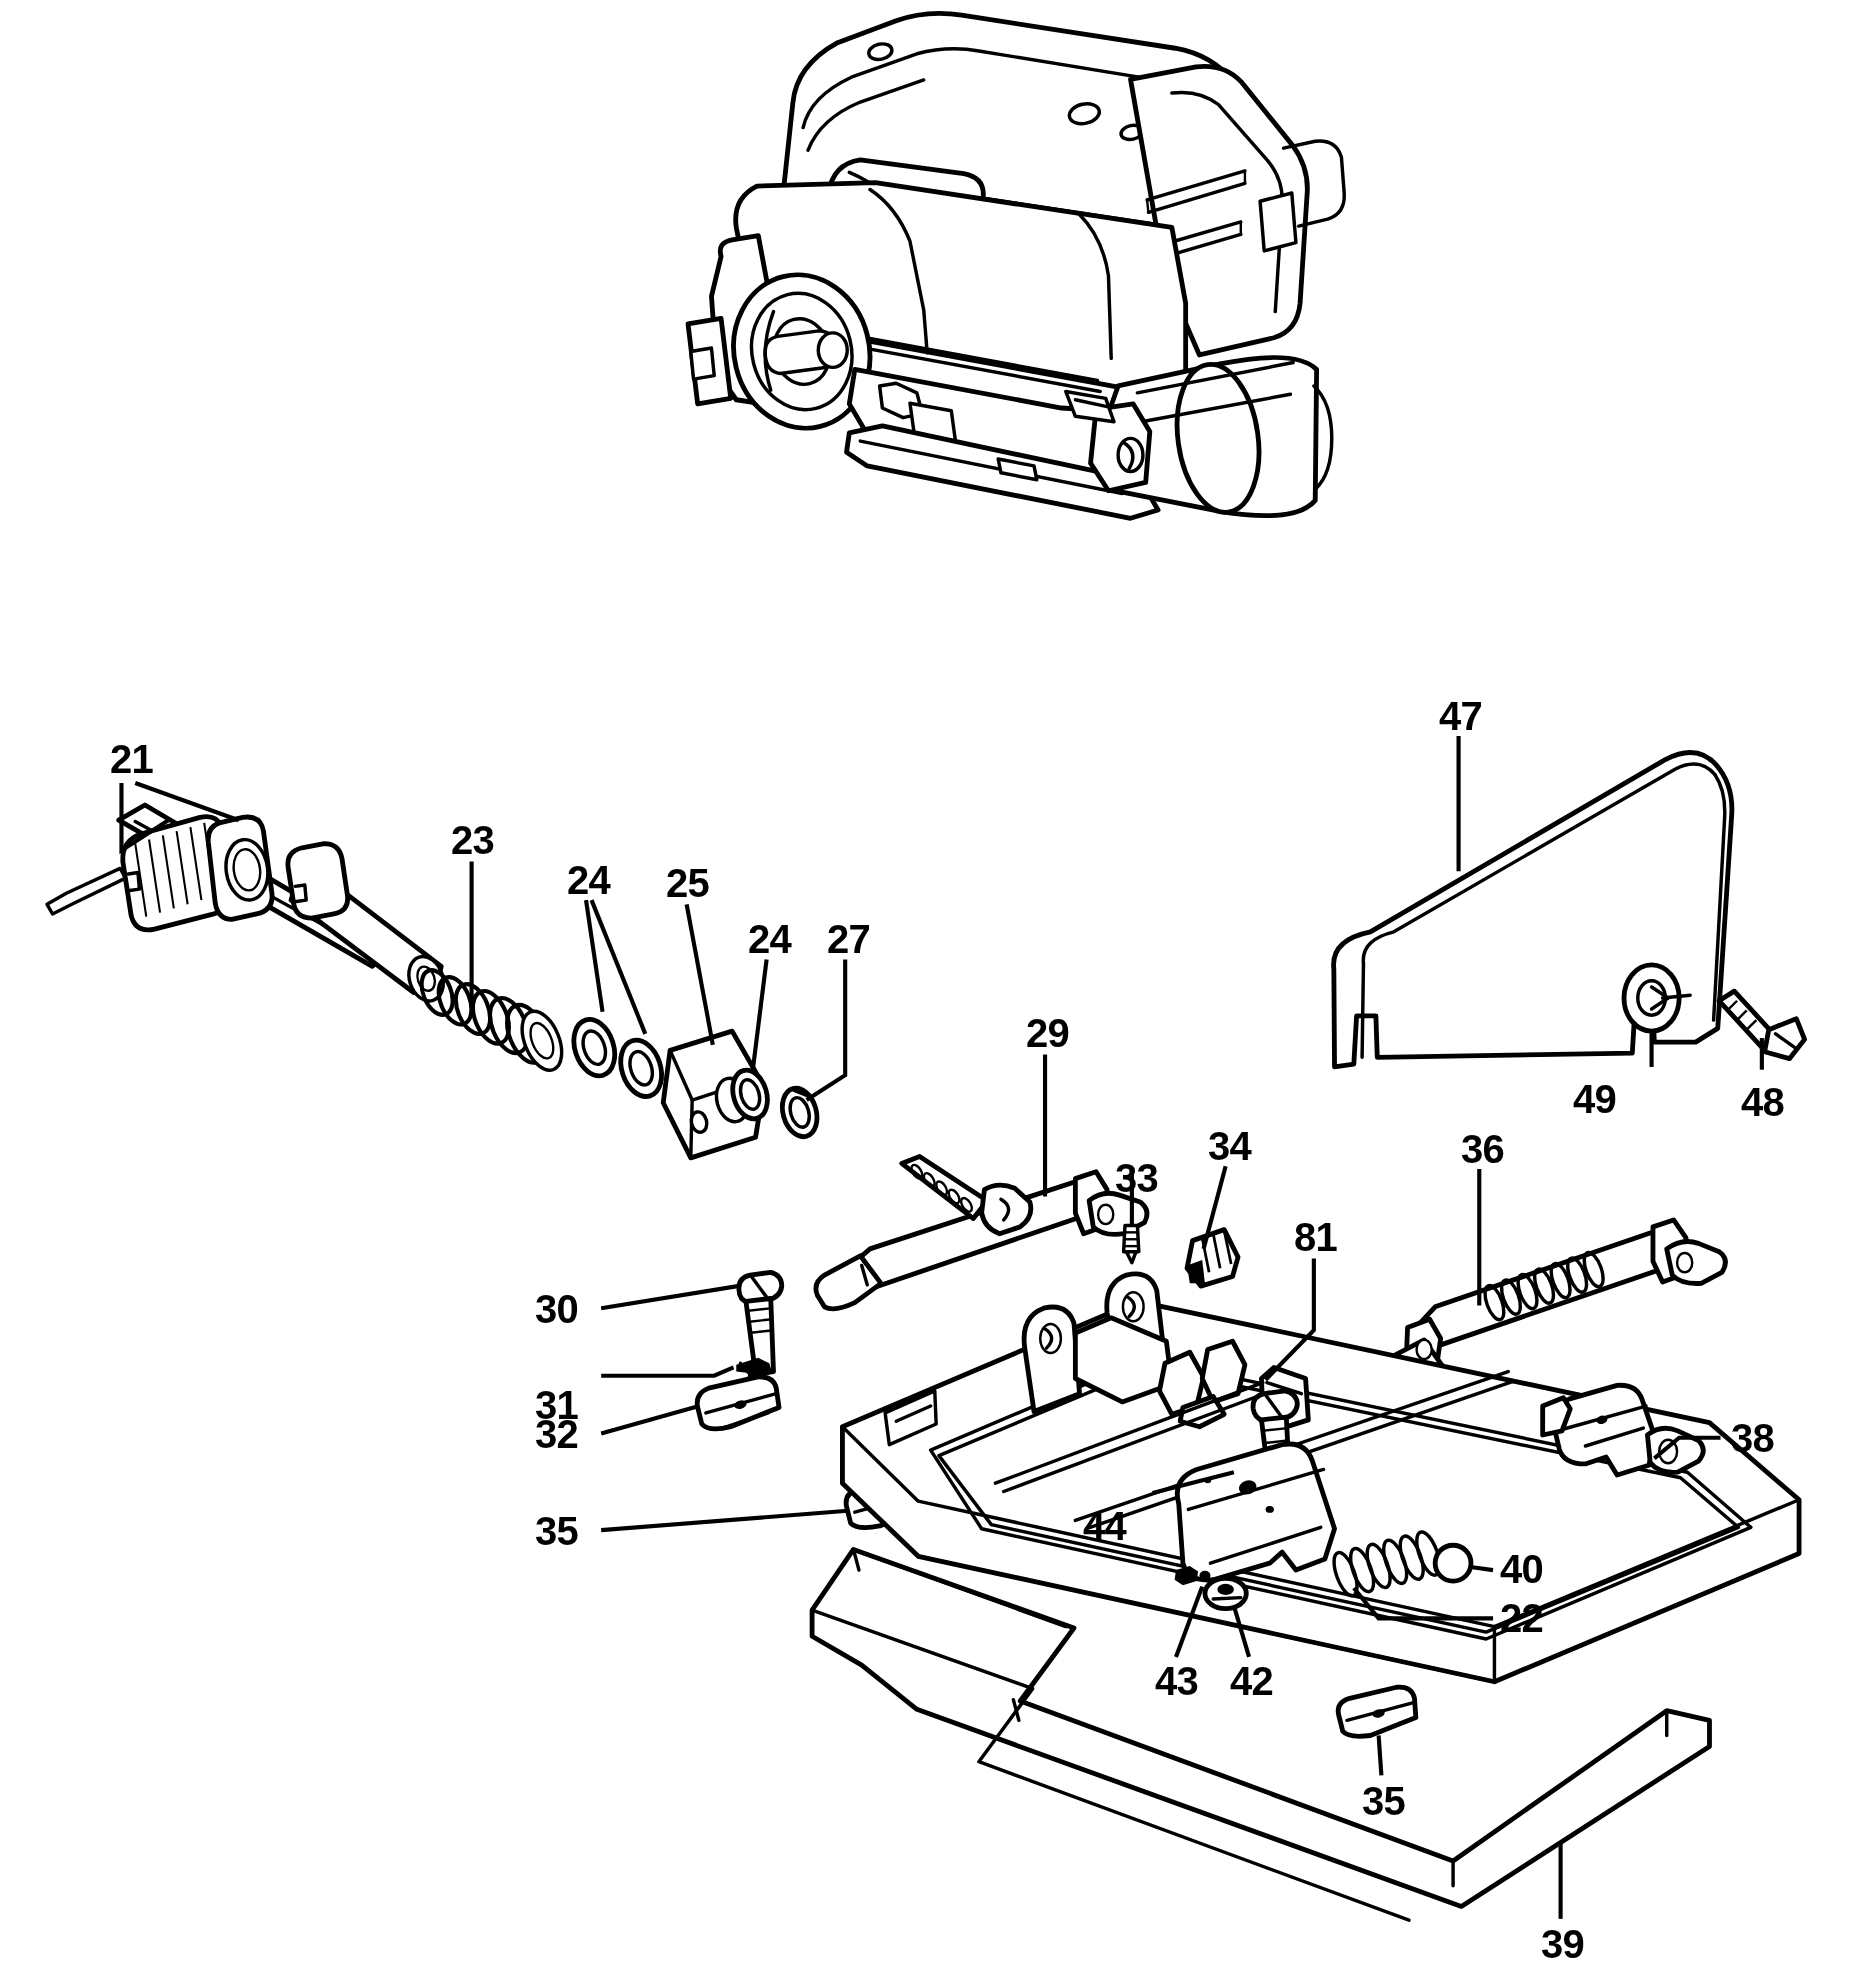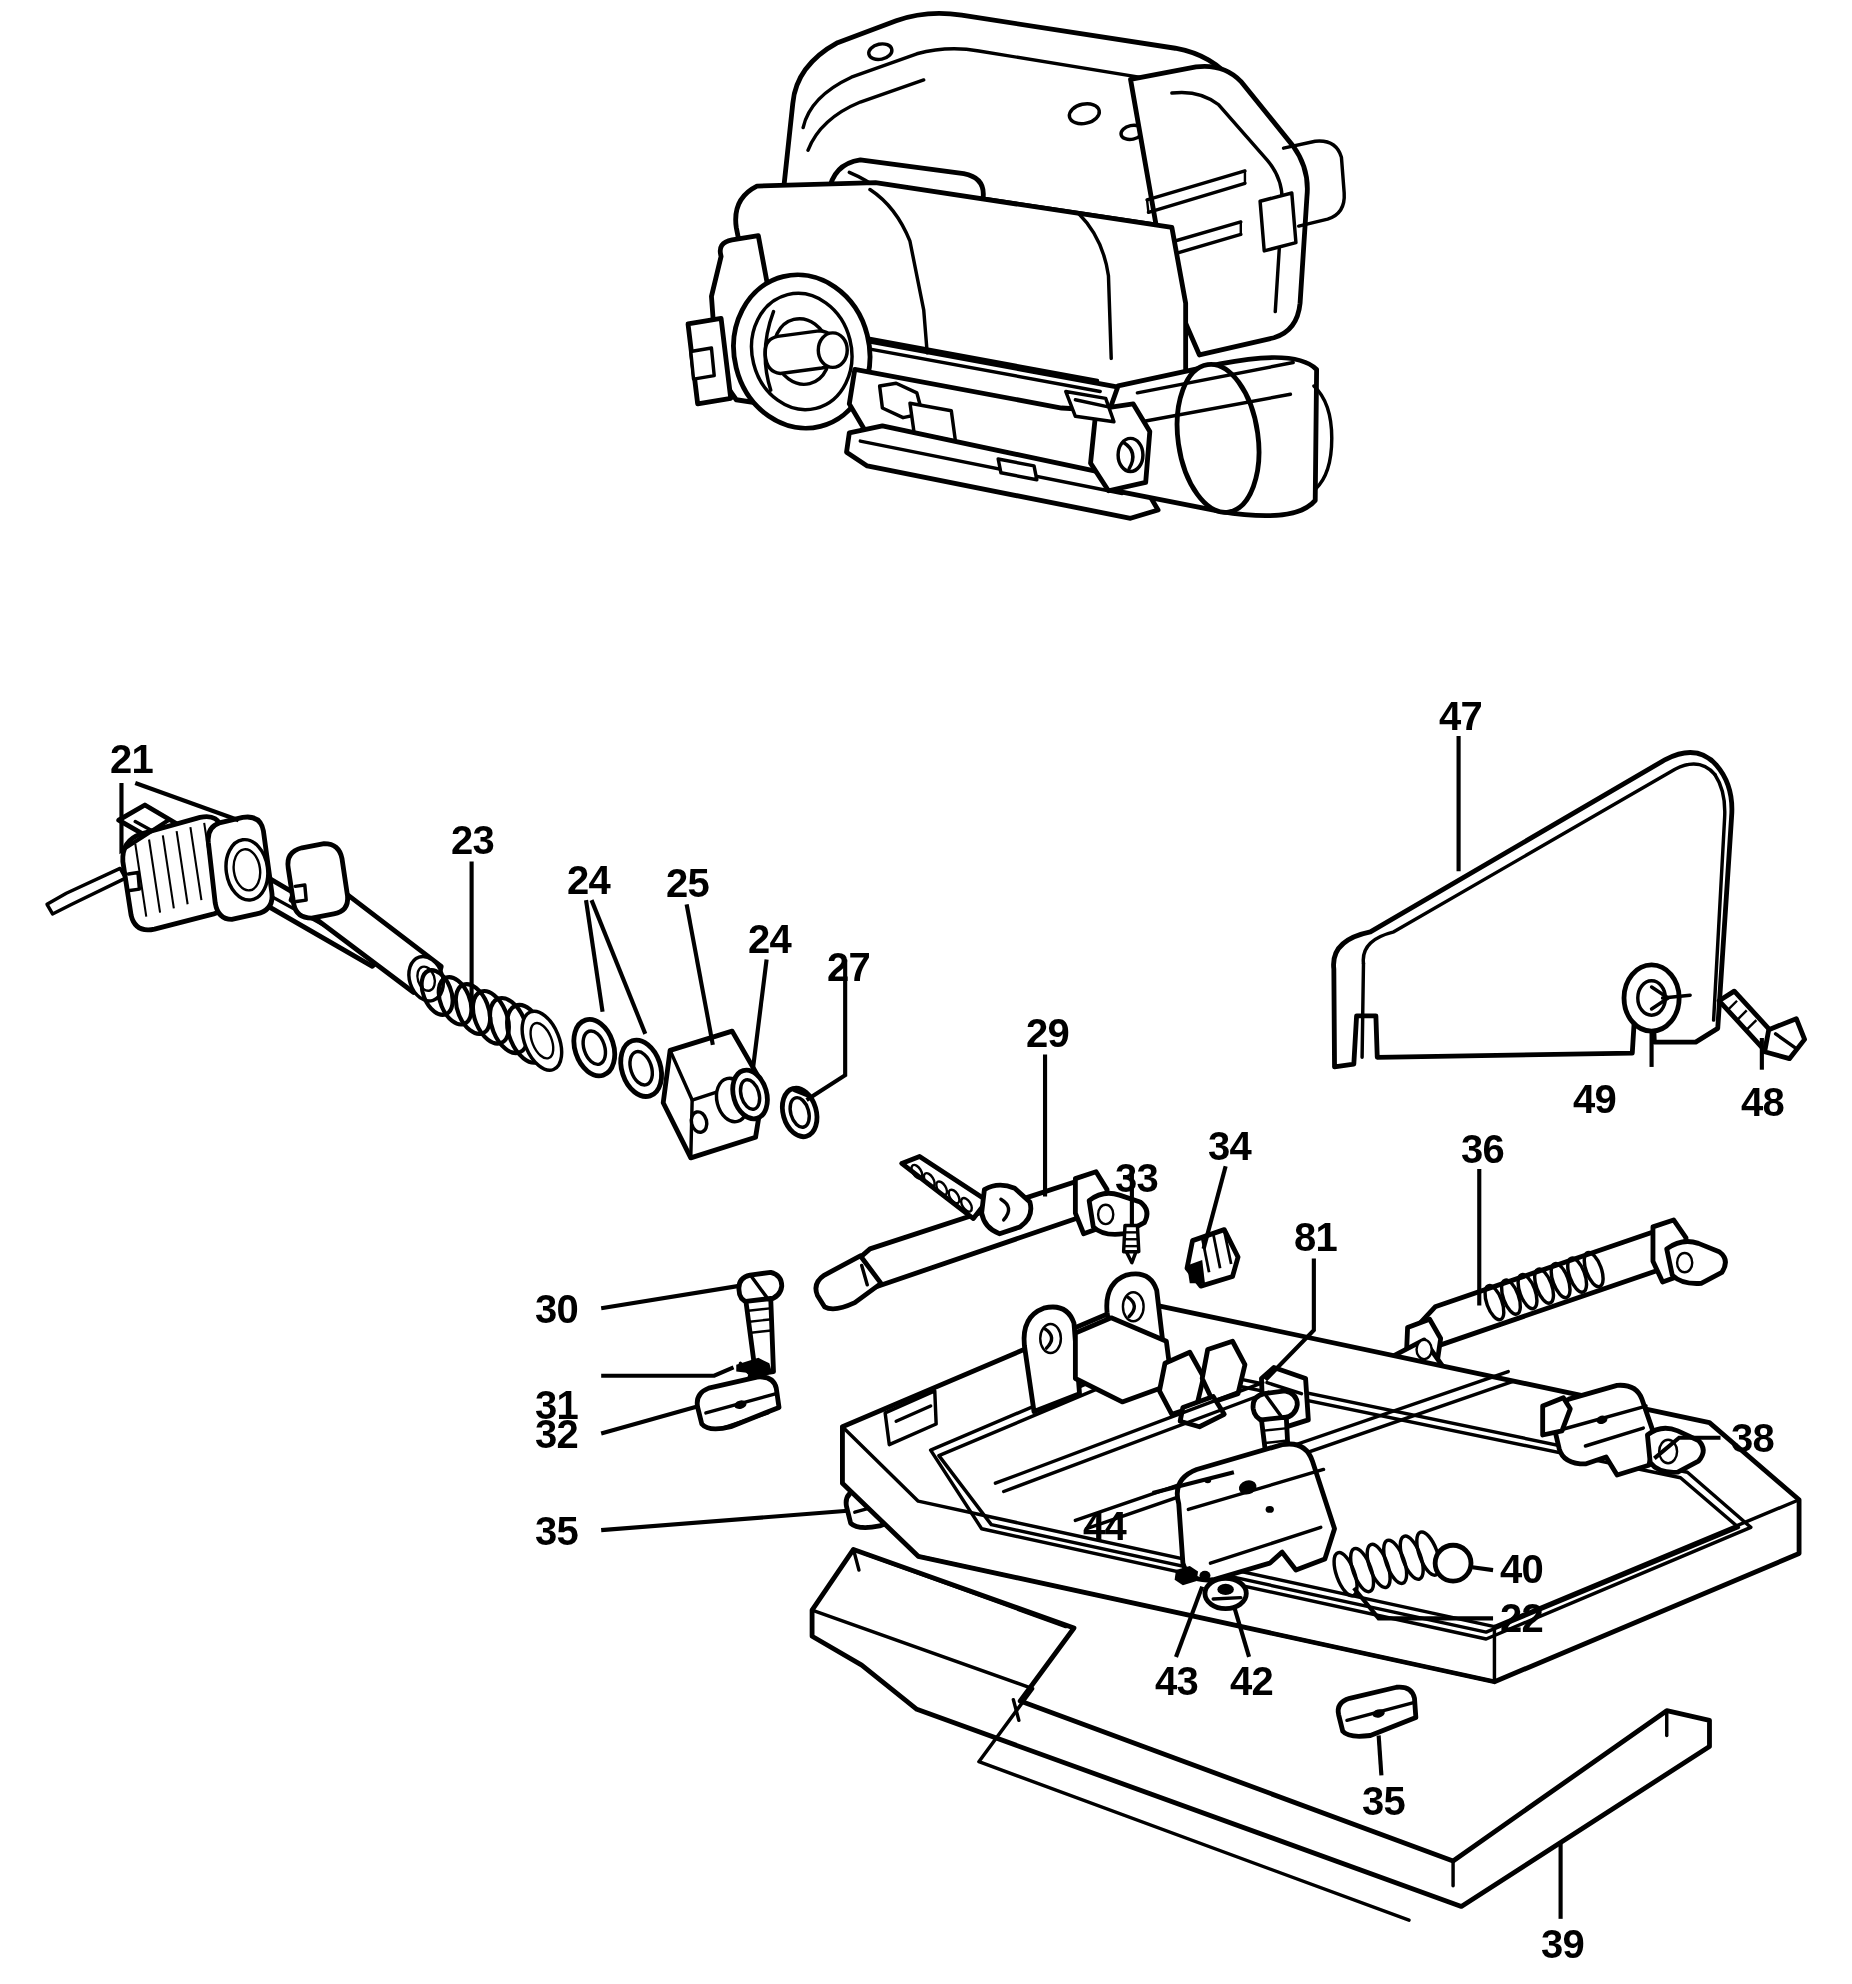--- a/index.html
+++ b/index.html
@@ -495,21 +495,21 @@
       <path class="lead" d="M2004 2576 L2000 2518"></path>
       <path class="lead" d="M2264 2784 L2264 2672"></path>
     </g>
   </svg>
 
   <div class="callout" style="left:102px; top:739px;margin-left:8px;">21</div>
   <div class="callout" style="left:451px; top:820px;">23</div>
   <div class="callout" style="left:567px; top:860px;">24</div>
   <div class="callout" style="left:666px; top:863px;">25</div>
   <div class="callout" style="left:748px; top:919px;">24</div>
-  <div class="callout" style="left:827px; top:919px;margin-top:28px;">27</div>
+  <div class="callout" style="left:827px; top:919px;">27</div>
   <div class="callout" style="left:1026px; top:1013px;">29</div>
   <div class="callout" style="left:1115px; top:1130px;margin-top:28px;">33</div>
   <div class="callout" style="left:1208px; top:1126px;">34</div>
   <div class="callout" style="left:1294px; top:1217px;">81</div>
   <div class="callout" style="left:1461px; top:1129px;">36</div>
   <div class="callout" style="left:1439px; top:696px;">47</div>
   <div class="callout" style="left:1573px; top:1079px;">49</div>
   <div class="callout" style="left:1741px; top:1082px;">48</div>
   <div class="callout" style="left:535px; top:1289px;">30</div>
   <div class="callout" style="left:535px; top:1356px;margin-top:29px;">31</div>

